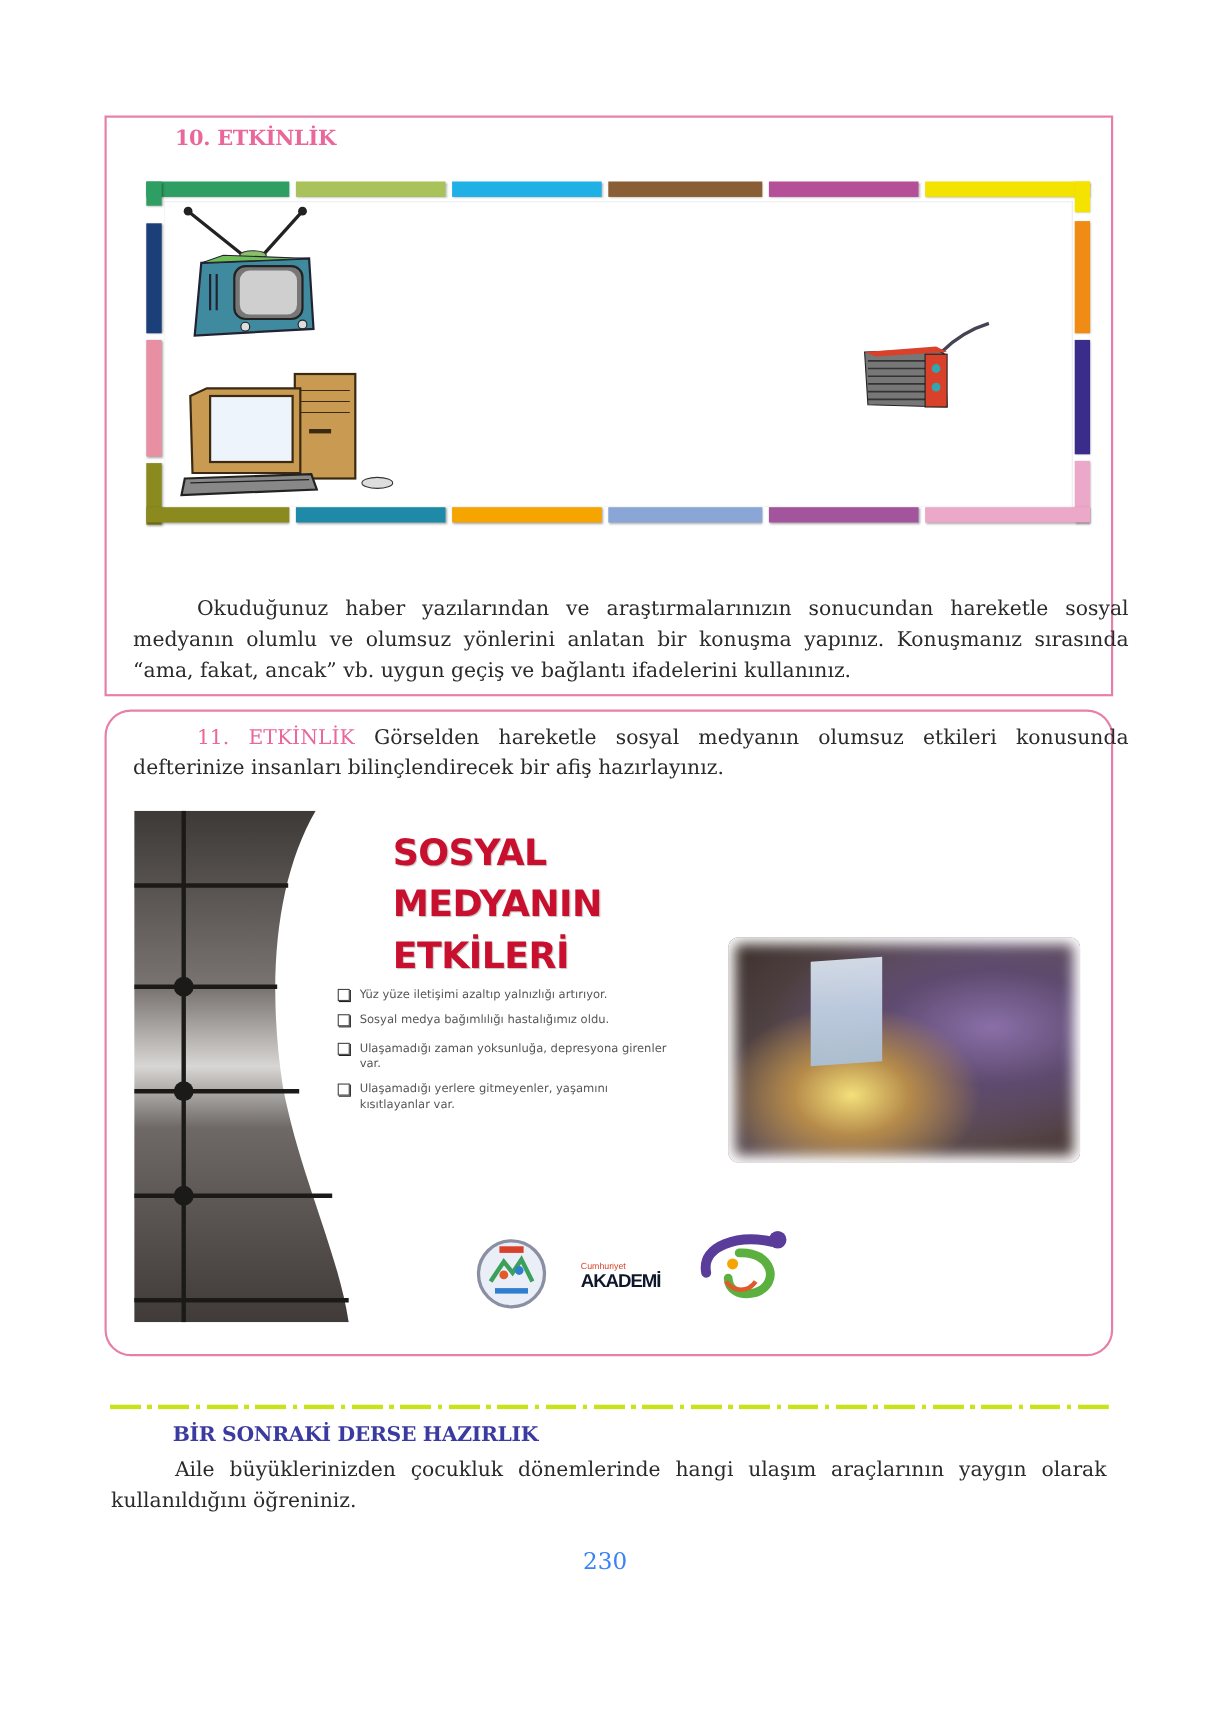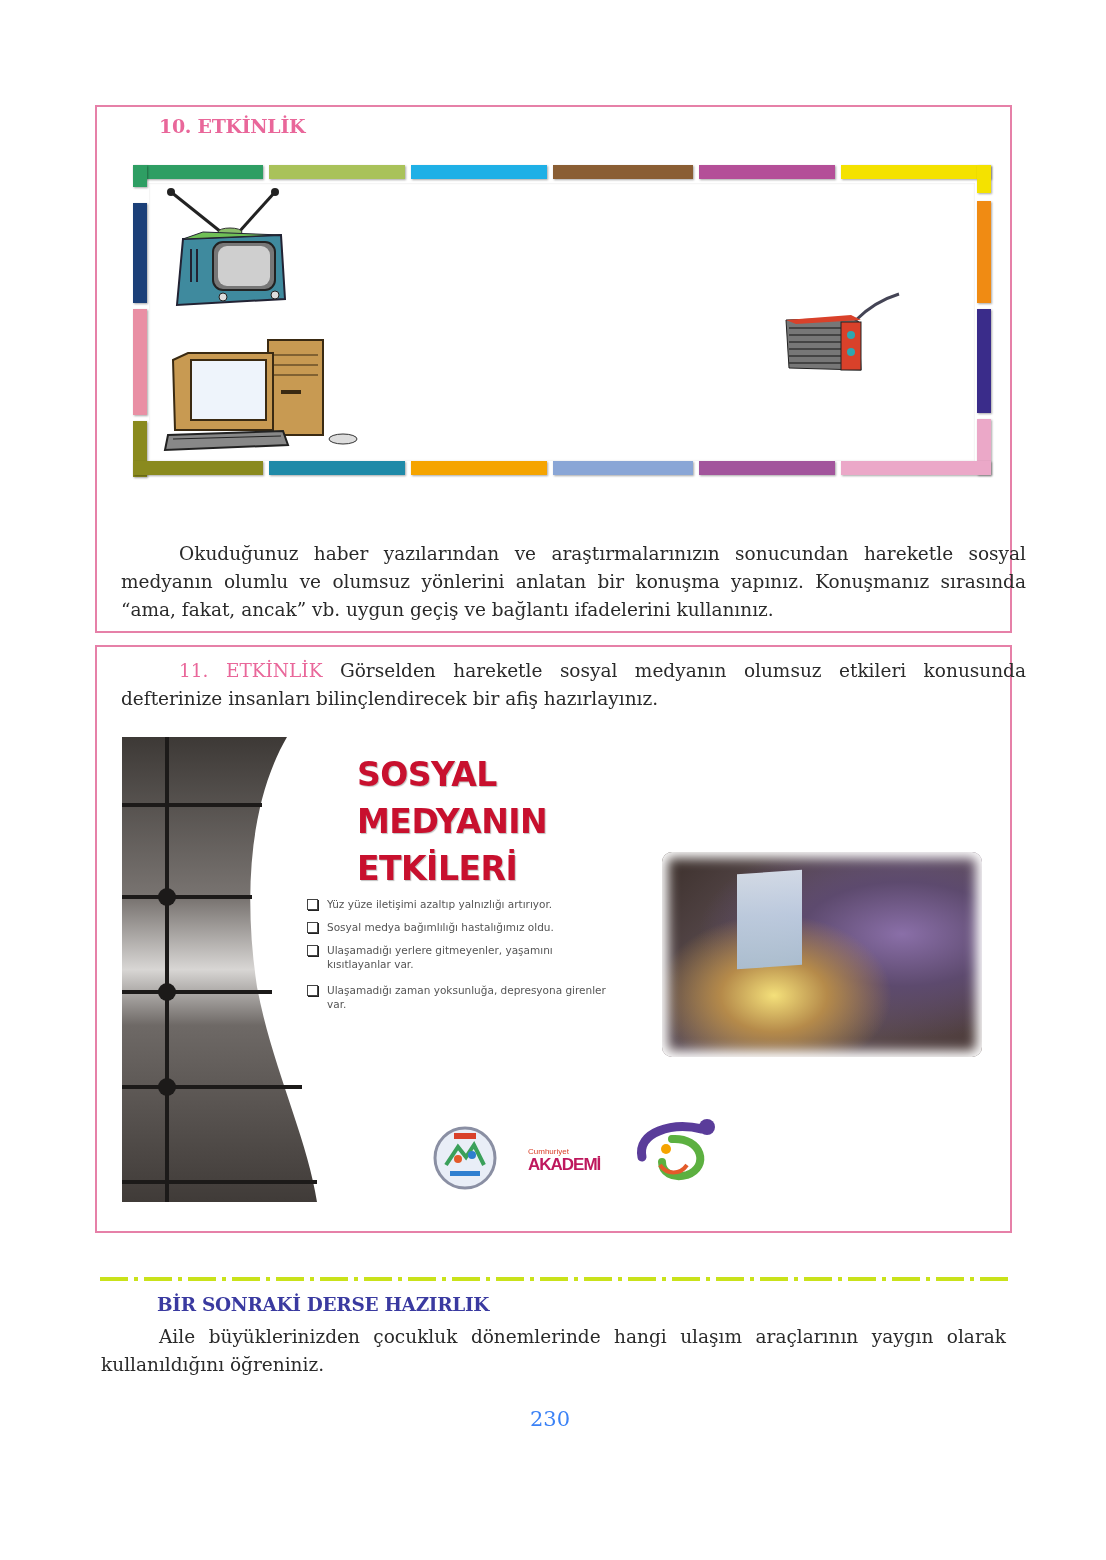--- a/index.html
+++ b/index.html
@@ -5,21 +5,21 @@
   html, body { margin: 0; padding: 0; }
   body {
     width: 1106px; height: 1560px; background: #ffffff; position: relative;
     font-family: "DejaVu Serif", "Liberation Serif", serif; color: #222;
     overflow: hidden;
   }
   .box {
     position: absolute; border: 2px solid #e680a8; box-sizing: border-box;
   }
   #box10 { left: 95px; top: 105px; width: 917px; height: 528px; }
-  #box11 { left: 95px; top: 645px; width: 917px; height: 588px; }
+  #box11 { left: 95px; top: 645px; width: 917px; height: 588px; border-radius: 24px; }
 
   .heading-pink { color: #e9679a; font-weight: bold; font-size: 19px; }
   .title10 { position: absolute; left: 62px; top: 8px; letter-spacing: -0.3px; }
 
   
   .frame { position: absolute; left: 133px; top: 165px; width: 858px; height: 312px; }
   .seg { position: absolute; box-shadow: 1px 1px 2px rgba(0,0,0,0.35); }
   .inner {
     position: absolute; left: 16px; top: 18px; right: 16px; bottom: 16px;
     background: #fff; box-shadow: inset 0 0 2px rgba(0,0,0,0.15);
@@ -182,46 +182,46 @@
 
     <div class="bullets">
       <div class="bullet">
           <span class="chk"></span>
           <span>Yüz yüze iletişimi azaltıp yalnızlığı artırıyor.</span>
         </div>
       <div class="bullet">
           <span class="chk"></span>
           <span>Sosyal medya bağımlılığı hastalığımız oldu.</span>
         </div>
+      <div class="bullet" style="width:300px;margin-top:12px;">
+          <span class="chk"></span>
+          <span>Ulaşamadığı zaman yoksunluğa, depresyona girenler var.</span>
+        </div>
       <div class="bullet" style="width:300px;">
           <span class="chk"></span>
           <span>Ulaşamadığı yerlere gitmeyenler, yaşamını kısıtlayanlar var.</span>
-        </div>
-      <div class="bullet" style="width:300px;margin-top:12px;">
-          <span class="chk"></span>
-          <span>Ulaşamadığı zaman yoksunluğa, depresyona girenler var.</span>
         </div>
     </div>
 
     <div class="photo">
       <div class="screen"></div>
     </div>
 
     <div class="logos">
       <svg style="position:absolute;left:0;top:8px;" width="66" height="66" viewBox="0 0 66 66">
         <circle cx="33" cy="33" r="30" fill="#e9eef7" stroke="#8a8fa3" stroke-width="3"></circle>
         <rect x="22" y="8" width="22" height="6" fill="#d9412a"></rect>
         <path d="M14 40 L26 22 L34 32 L42 20 L52 40" stroke="#3aa05a" stroke-width="4" fill="none"></path>
         <circle cx="26" cy="34" r="4" fill="#e35a2a"></circle>
           <circle cx="40" cy="30" r="4" fill="#2f7fd0"></circle>
         <rect x="18" y="46" width="30" height="5" fill="#2f7fd0"></rect>
       </svg>
       <div style="position:absolute;left:96px;top:30px;font-family:'Liberation Sans',sans-serif;">
         <div style="font-size:8px;color:#d9412a;line-height:9px;">Cumhuriyet</div>
-        <div style="font-size:17px;font-weight:bold;color:#be185d;letter-spacing:-1px;line-height:18px;">AKADEMİ</div>
+        <div style="font-size:17px;font-weight:bold;color:#0f172a;letter-spacing:-1px;line-height:18px;">AKADEMİ</div>
       </div>
       <svg style="position:absolute;left:200px;top:0;" width="90" height="70" viewBox="0 0 90 70">
         <path d="M10 40 C 5 15, 40 5, 70 12" stroke="#5a3c9a" stroke-width="9" fill="none" stroke-linecap="round"></path>
         <circle cx="75" cy="10" r="8" fill="#5a3c9a"></circle>
         <path d="M40 22 C 70 20, 78 50, 55 58 C 40 62, 30 55, 30 45" stroke="#5cb040" stroke-width="8" fill="none" stroke-linecap="round"></path>
         <circle cx="34" cy="32" r="5" fill="#f5a400"></circle>
         <path d="M28 48 C 35 58, 48 58, 55 48" stroke="#e35a2a" stroke-width="4" fill="none"></path>
       </svg>
     </div>
   </div>

